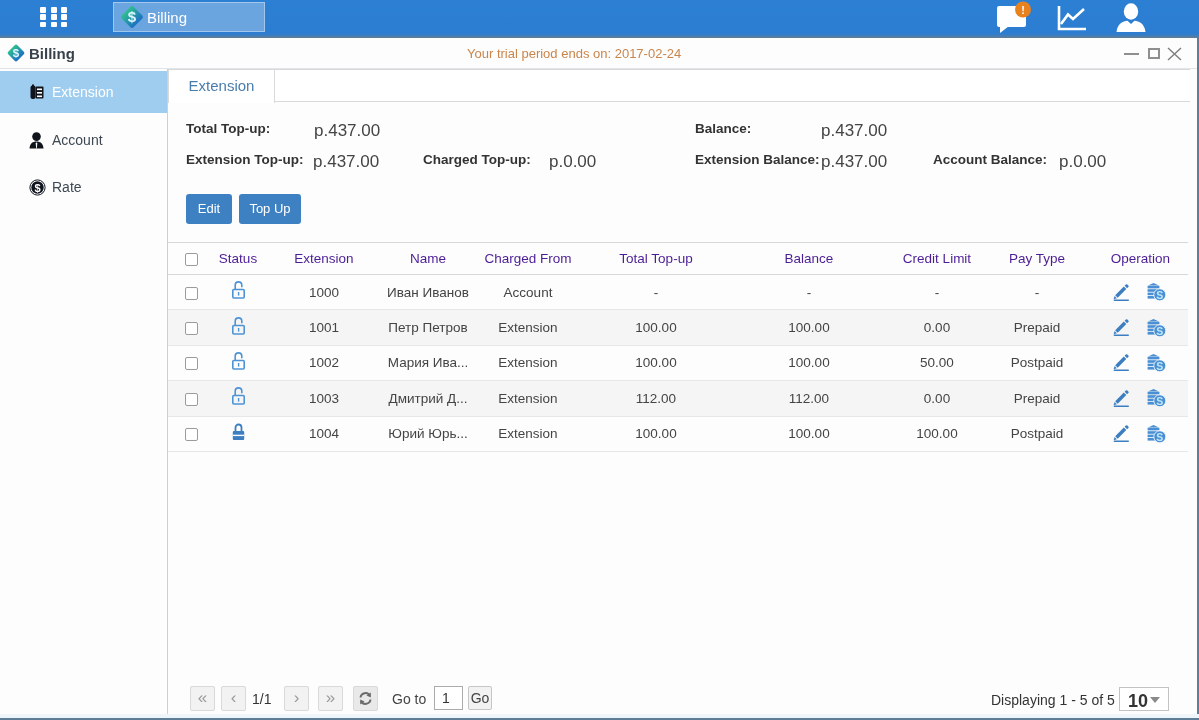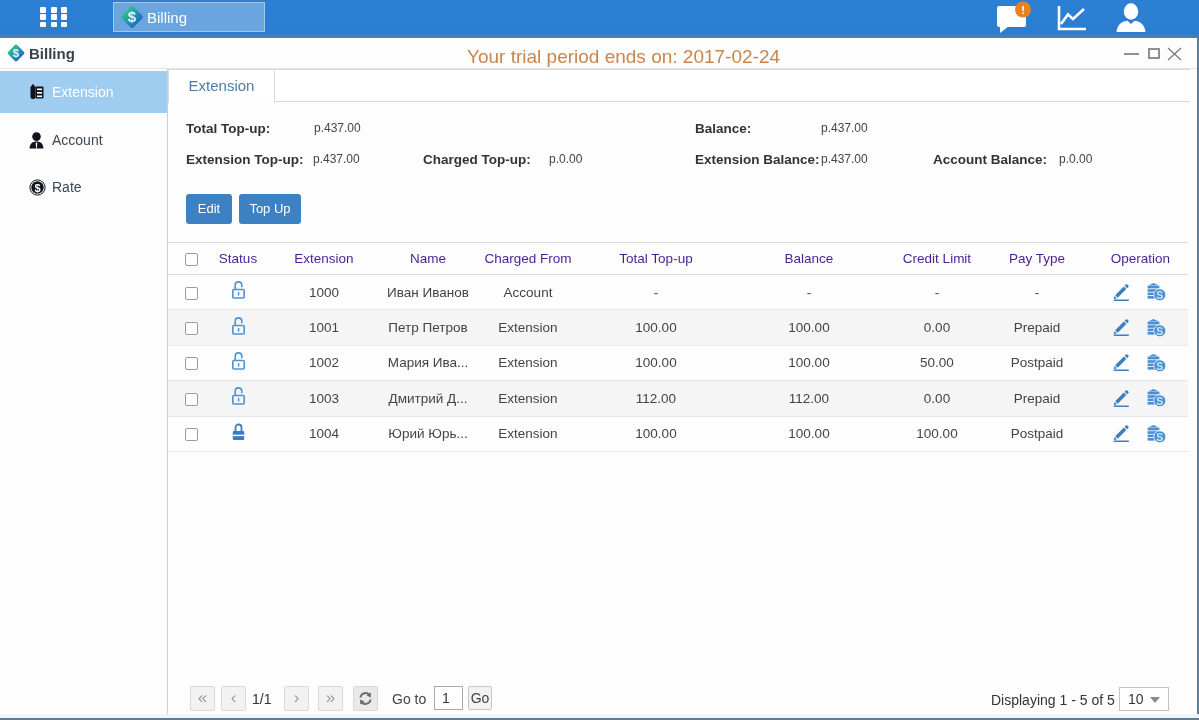--- a/index.html
+++ b/index.html
@@ -6,35 +6,35 @@
 html,body { width:1199px; height:720px; overflow:hidden; font-family:"Liberation Sans", sans-serif; background:#fdfdfd; }
 #topbar { position:absolute; left:0; top:0; width:1199px; height:38px;
   background:linear-gradient(180deg,#2c80d4 0%,#2b7dd1 87%,#3c7dc0 93%,#5c7d9b 98%,#5e7f9a 100%); }
 #gridicon { position:absolute; left:40px; top:7px; width:27px; height:20px; }
 #gridicon i { position:absolute; width:6px; height:5.5px; background:#fff; border-radius:1px; }
 #apptab { position:absolute; left:113px; top:2px; width:152px; height:30px;
   background:rgba(255,255,255,0.30); border:1px solid rgba(255,255,255,0.38); }
 #apptab .txt { position:absolute; left:33px; top:6px; color:#fff; font-size:15px; }
 #titlebar { position:absolute; left:0; top:38px; width:1199px; height:31px; background:#fdfdfd; border-bottom:1px solid #e2e5e8; }
 #titlebar .name { position:absolute; left:29px; top:7px; font-size:15px; font-weight:bold; color:#39424c; }
-#trial { position:absolute; left:467px; top:8px; font-size:19px; color:#ca854b; }
+#trial { position:absolute; left:467px; top:8px; font-size:13px; color:#ca854b; }
 #winmin { position:absolute; left:1124px; top:53px; width:15px; height:2px; background:#8f8f8f; }
 #winmax { position:absolute; left:1148px; top:48px; width:12px; height:11px; border:2px solid #8f8f8f; }
 #sidebar { position:absolute; left:0; top:69px; width:168px; height:645px; background:#fdfdfd; border-right:1px solid #cfcfcf; }
 .sitem { position:relative; height:47px; }
 .sitem .ic { position:absolute; left:29px; top:50%; margin-top:-8px; }
 .sitem .tx { position:absolute; left:52px; top:50%; margin-top:-8px; font-size:14px; color:#3d4852; }
 .sitem.active { background:#9fcdf0; height:42px; margin:2px 0 3px 0; }
 .sitem.active .tx { color:#fff; }
 #tabstrip { position:absolute; left:168px; top:69px; width:1022px; height:33px;
   border-top:1px solid #d9d9d9; border-bottom:1px solid #d9d9d9; background:#fff; }
 #tabactive { position:absolute; left:0px; top:-1px; width:107px; height:34px; background:#fff;
   border:1px solid #d9d9d9; border-bottom:none; color:#4a7dad; font-size:15px; text-align:center; line-height:32px; }
 .lbl { position:absolute; font-size:13.5px; font-weight:bold; color:#333; }
-.val { position:absolute; font-size:12px; color:#444; }
+.val { position:absolute; font-size:17px; color:#444; }
 .btn { position:absolute; top:194px; height:30px; background:#3e81c3; border-radius:3px; color:#fff;
   font-size:13px; text-align:center; line-height:30px; }
 #tblwrap { position:absolute; left:168px; top:242px; width:1020px; }
 table { border-collapse:collapse; width:1020px; table-layout:fixed; }
 thead tr { height:32px; }
 thead td { border-top:1px solid #d8d8d8; border-bottom:1px solid #d8d8d8; font-size:13.5px; color:#4c1d95; text-align:center; }
 tbody tr { height:35.4px; }
 tbody td { border-bottom:1px solid #e7e7e7; font-size:13.5px; color:#444; text-align:center; white-space:nowrap; }
 tbody tr.stripe { background:#f5f5f5; }
 .cb { display:inline-block; width:13px; height:13px; border:1px solid #9b9b9b; border-radius:2px; background:#fff; vertical-align:middle; }
@@ -42,21 +42,21 @@
 td.op { text-align:left; }
 td.op svg { vertical-align:middle; }
 .pgbtn { position:absolute; top:686px; width:25px; height:25px; background:#f2f2f2; border:1px solid #d9d9d9;
   border-radius:2px; color:#9a9a9a; font-size:17px; text-align:center; line-height:22px; }
 .pgtxt { position:absolute; font-size:14px; color:#333; }
 #goinput { position:absolute; left:434px; top:686px; width:29px; height:24px; border:1px solid #ababab; background:#fff;
   font-size:14px; color:#333; padding-left:7px; line-height:22px; }
 #gobtn { position:absolute; left:468px; top:686px; width:24px; height:24px; background:#f2f2f2; border:1px solid #c6c6c6;
   border-radius:2px; font-size:14px; color:#444; text-align:center; line-height:22px; }
 #dropdown { position:absolute; left:1119px; top:687px; width:50px; height:24px; border:1px solid #c3c3c3; background:#fff; }
-#dropdown .num { position:absolute; left:8px; top:3px; font-size:14px; color:#333; }
+#dropdown .num { position:absolute; left:8px; top:3px; font-size:18px; color:#333;font-weight:bold; }
 #dropdown .tri { position:absolute; right:8px; top:9px; width:0; height:0;
   border-left:5px solid transparent; border-right:5px solid transparent; border-top:6px solid #8a8a8a; }
 #frameR { position:absolute; left:1197px; top:38px; width:2px; height:682px; background:#5e7e97; }
 #frameB1 { position:absolute; left:0; top:714px; width:1199px; height:4px; background:#eef6fb; }
 #frameB2 { position:absolute; left:0; top:718px; width:1199px; height:2px; background:#5e7e97; }
 </style>
 </head>
 <body>
 <div id="topbar">
   <div id="gridicon">

